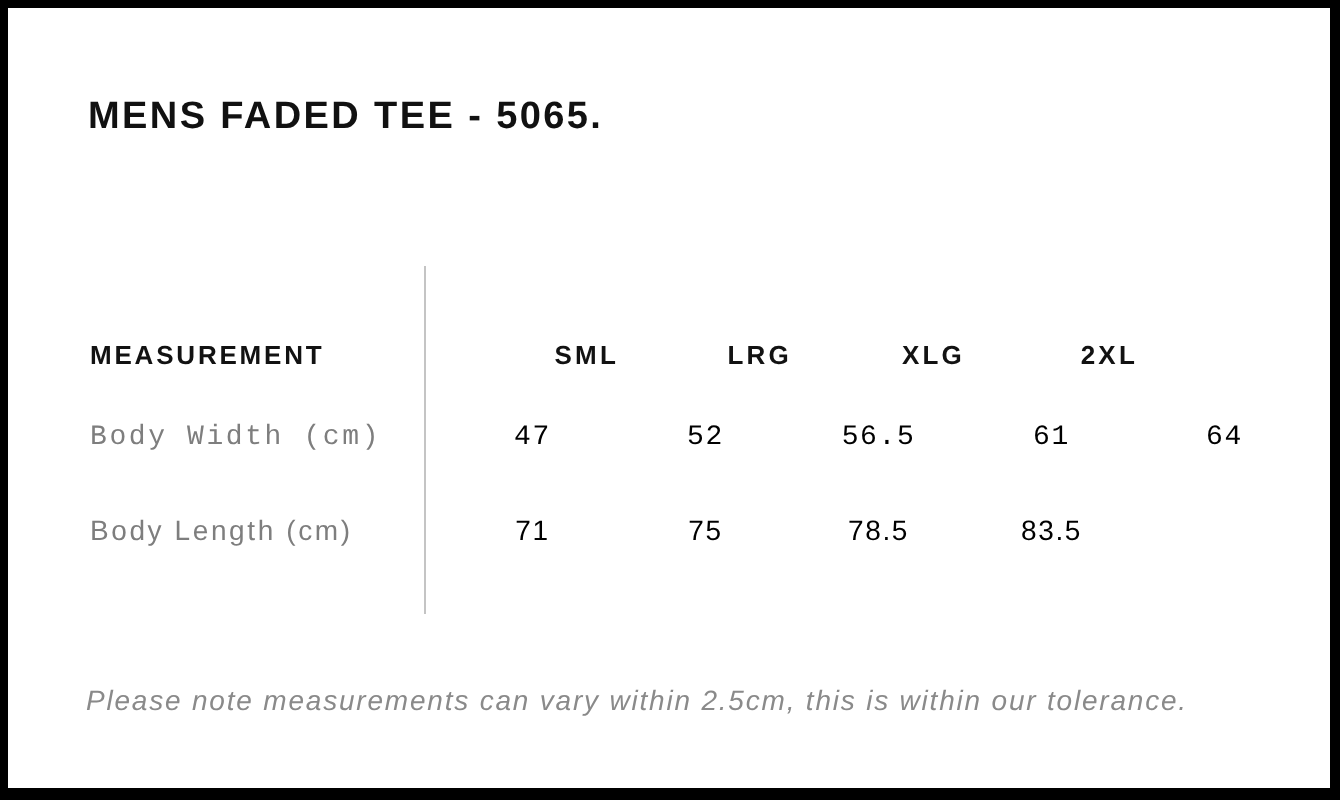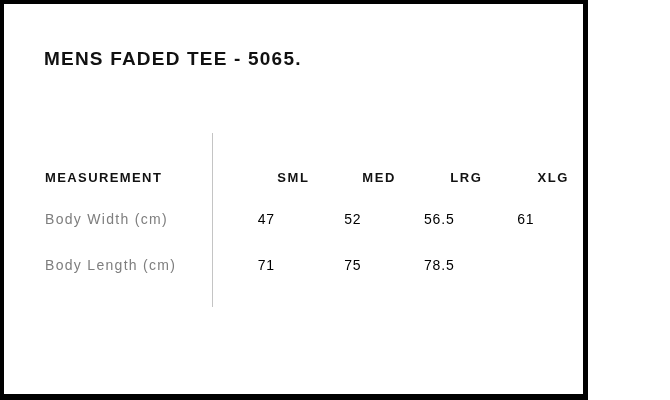--- a/index.html
+++ b/index.html
@@ -3,21 +3,21 @@
 <meta charset="utf-8">
 <style>
   html, body { margin: 0; padding: 0; }
   body {
     width: 670px; height: 400px;
     font-family: "Liberation Sans", "DejaVu Sans", sans-serif;
     background: #ffffff;
   }
   .panel {
     position: relative;
-    width: 588px; height: 400px;
+    width: 670px; height: 400px;
     box-sizing: border-box;
     border-style: solid;
     border-color: #000000;
     border-width: 4px 5px 6px 4px;
     background: #ffffff;
     overflow: hidden;
   }
   .page-title {
     position: absolute;
     left: 40px; top: 42px;
@@ -36,21 +36,21 @@
   }
   .trow {
     position: absolute;
     left: 41px;
     display: grid;
     grid-template-columns: 178px repeat(5, 86.5px);
     align-items: center;
     height: 26px;
   }
   .trow.head  { top: 160px; }
-  .trow.r1    { top: 202px; }
+  .trow.r1    { top: 202px; font-family: Liberation Mono, monospace; }
   .trow.r2    { top: 248px; }
   .cell { white-space: nowrap; }
   .label-cell-head {
     font-size: 13px;
     font-weight: bold;
     letter-spacing: 1.4px;
     color: #121212;
   }
   .val-cell-head {
     font-size: 13px;
@@ -86,36 +86,37 @@
 
 <div class="panel">
 
   <div class="page-title">MENS FADED TEE - 5065.</div>
 
   <div class="divider"></div>
 
   <div class="trow head">
     <div class="cell label-cell-head">MEASUREMENT</div>
     <div class="cell val-cell-head">SML</div>
-    <div class="cell val-cell-head">MED</div>
     <div class="cell val-cell-head">LRG</div>
     <div class="cell val-cell-head">XLG</div>
     <div class="cell val-cell-head">2XL</div>
   </div>
 
   <div class="trow r1">
     <div class="cell label-cell">Body Width (cm)</div>
     <div class="cell val-cell">47</div>
     <div class="cell val-cell">52</div>
     <div class="cell val-cell">56.5</div>
     <div class="cell val-cell">61</div>
     <div class="cell val-cell">64</div>
   </div>
 
   <div class="trow r2">
     <div class="cell label-cell">Body Length (cm)</div>
     <div class="cell val-cell">71</div>
     <div class="cell val-cell">75</div>
     <div class="cell val-cell">78.5</div>
+    <div class="cell val-cell">83.5</div>
   </div>
 
+  <div class="footer-note">Please note measurements can vary within 2.5cm, this is within our tolerance.</div>
 
 </div>
 
 </body></html>

